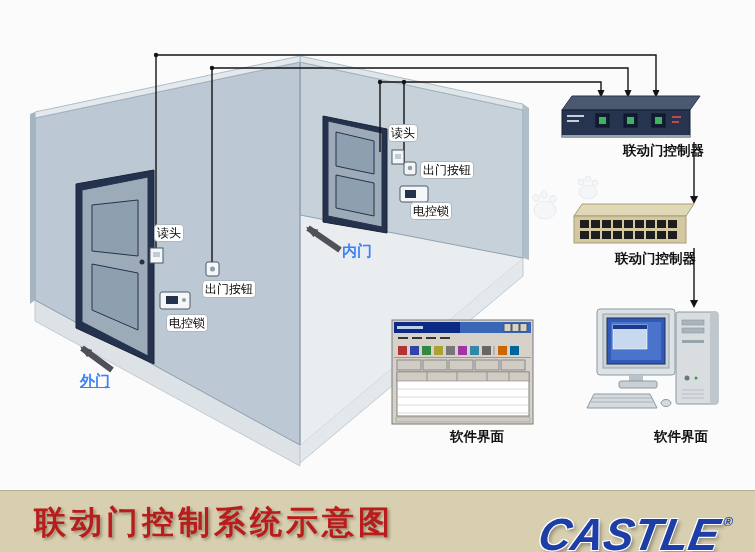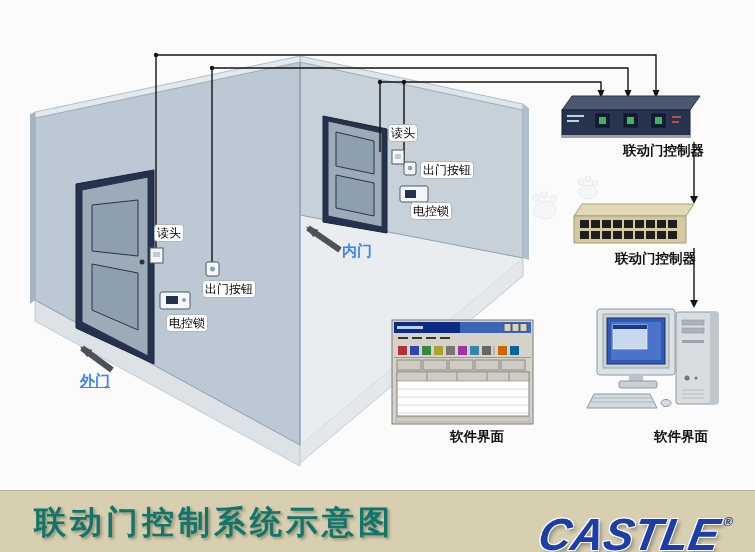--- a/index.html
+++ b/index.html
@@ -7,21 +7,21 @@
          font-family:"Liberation Sans","DejaVu Sans",sans-serif;background:#fbfbfc;}
   .stage svg{position:absolute;left:0;top:0;}
   .lbl{position:absolute;white-space:nowrap;color:#000;}
   .callout{background:#ffffff;border:1px solid #aeb8c0;border-radius:4px;
            padding:0 2px;font-size:12px;line-height:16px;}
   .door-label{font-size:15px;font-weight:700;color:#3b82f6;}
   .caption{font-size:13.5px;font-weight:700;color:#111;text-align:right;}
   .footer{position:absolute;left:0;top:490px;width:755px;height:62px;
           background:#d8cfb0;border-top:1px solid #b9ae8e;}
   .footer-title{position:absolute;left:34px;top:0;height:62px;line-height:62px;
-          font-size:32px;font-weight:900;letter-spacing:4px;color:#0f766e;
+          font-size:32px;font-weight:900;letter-spacing:4px;color:#b91c1c;
           text-shadow:2px 2px 3px rgba(60,50,20,.4);}
   .logo{position:absolute;right:22px;top:4px;height:58px;line-height:54px;
           font-size:45px;font-style:italic;font-weight:900;letter-spacing:0px;
           color:#1d3ea6;transform:skewX(-10deg);
           text-shadow:-1px -1px 0 #fff,1px -1px 0 #fff,-1px 1px 0 #fff,1px 1px 0 #fff,3px 3px 4px rgba(0,0,0,.35);}
   .logo .reg{font-size:13px;font-style:normal;vertical-align:24px;margin-left:2px;
           text-shadow:none;color:#1d3ea6;}
 </style>
 </head>
 <body>

